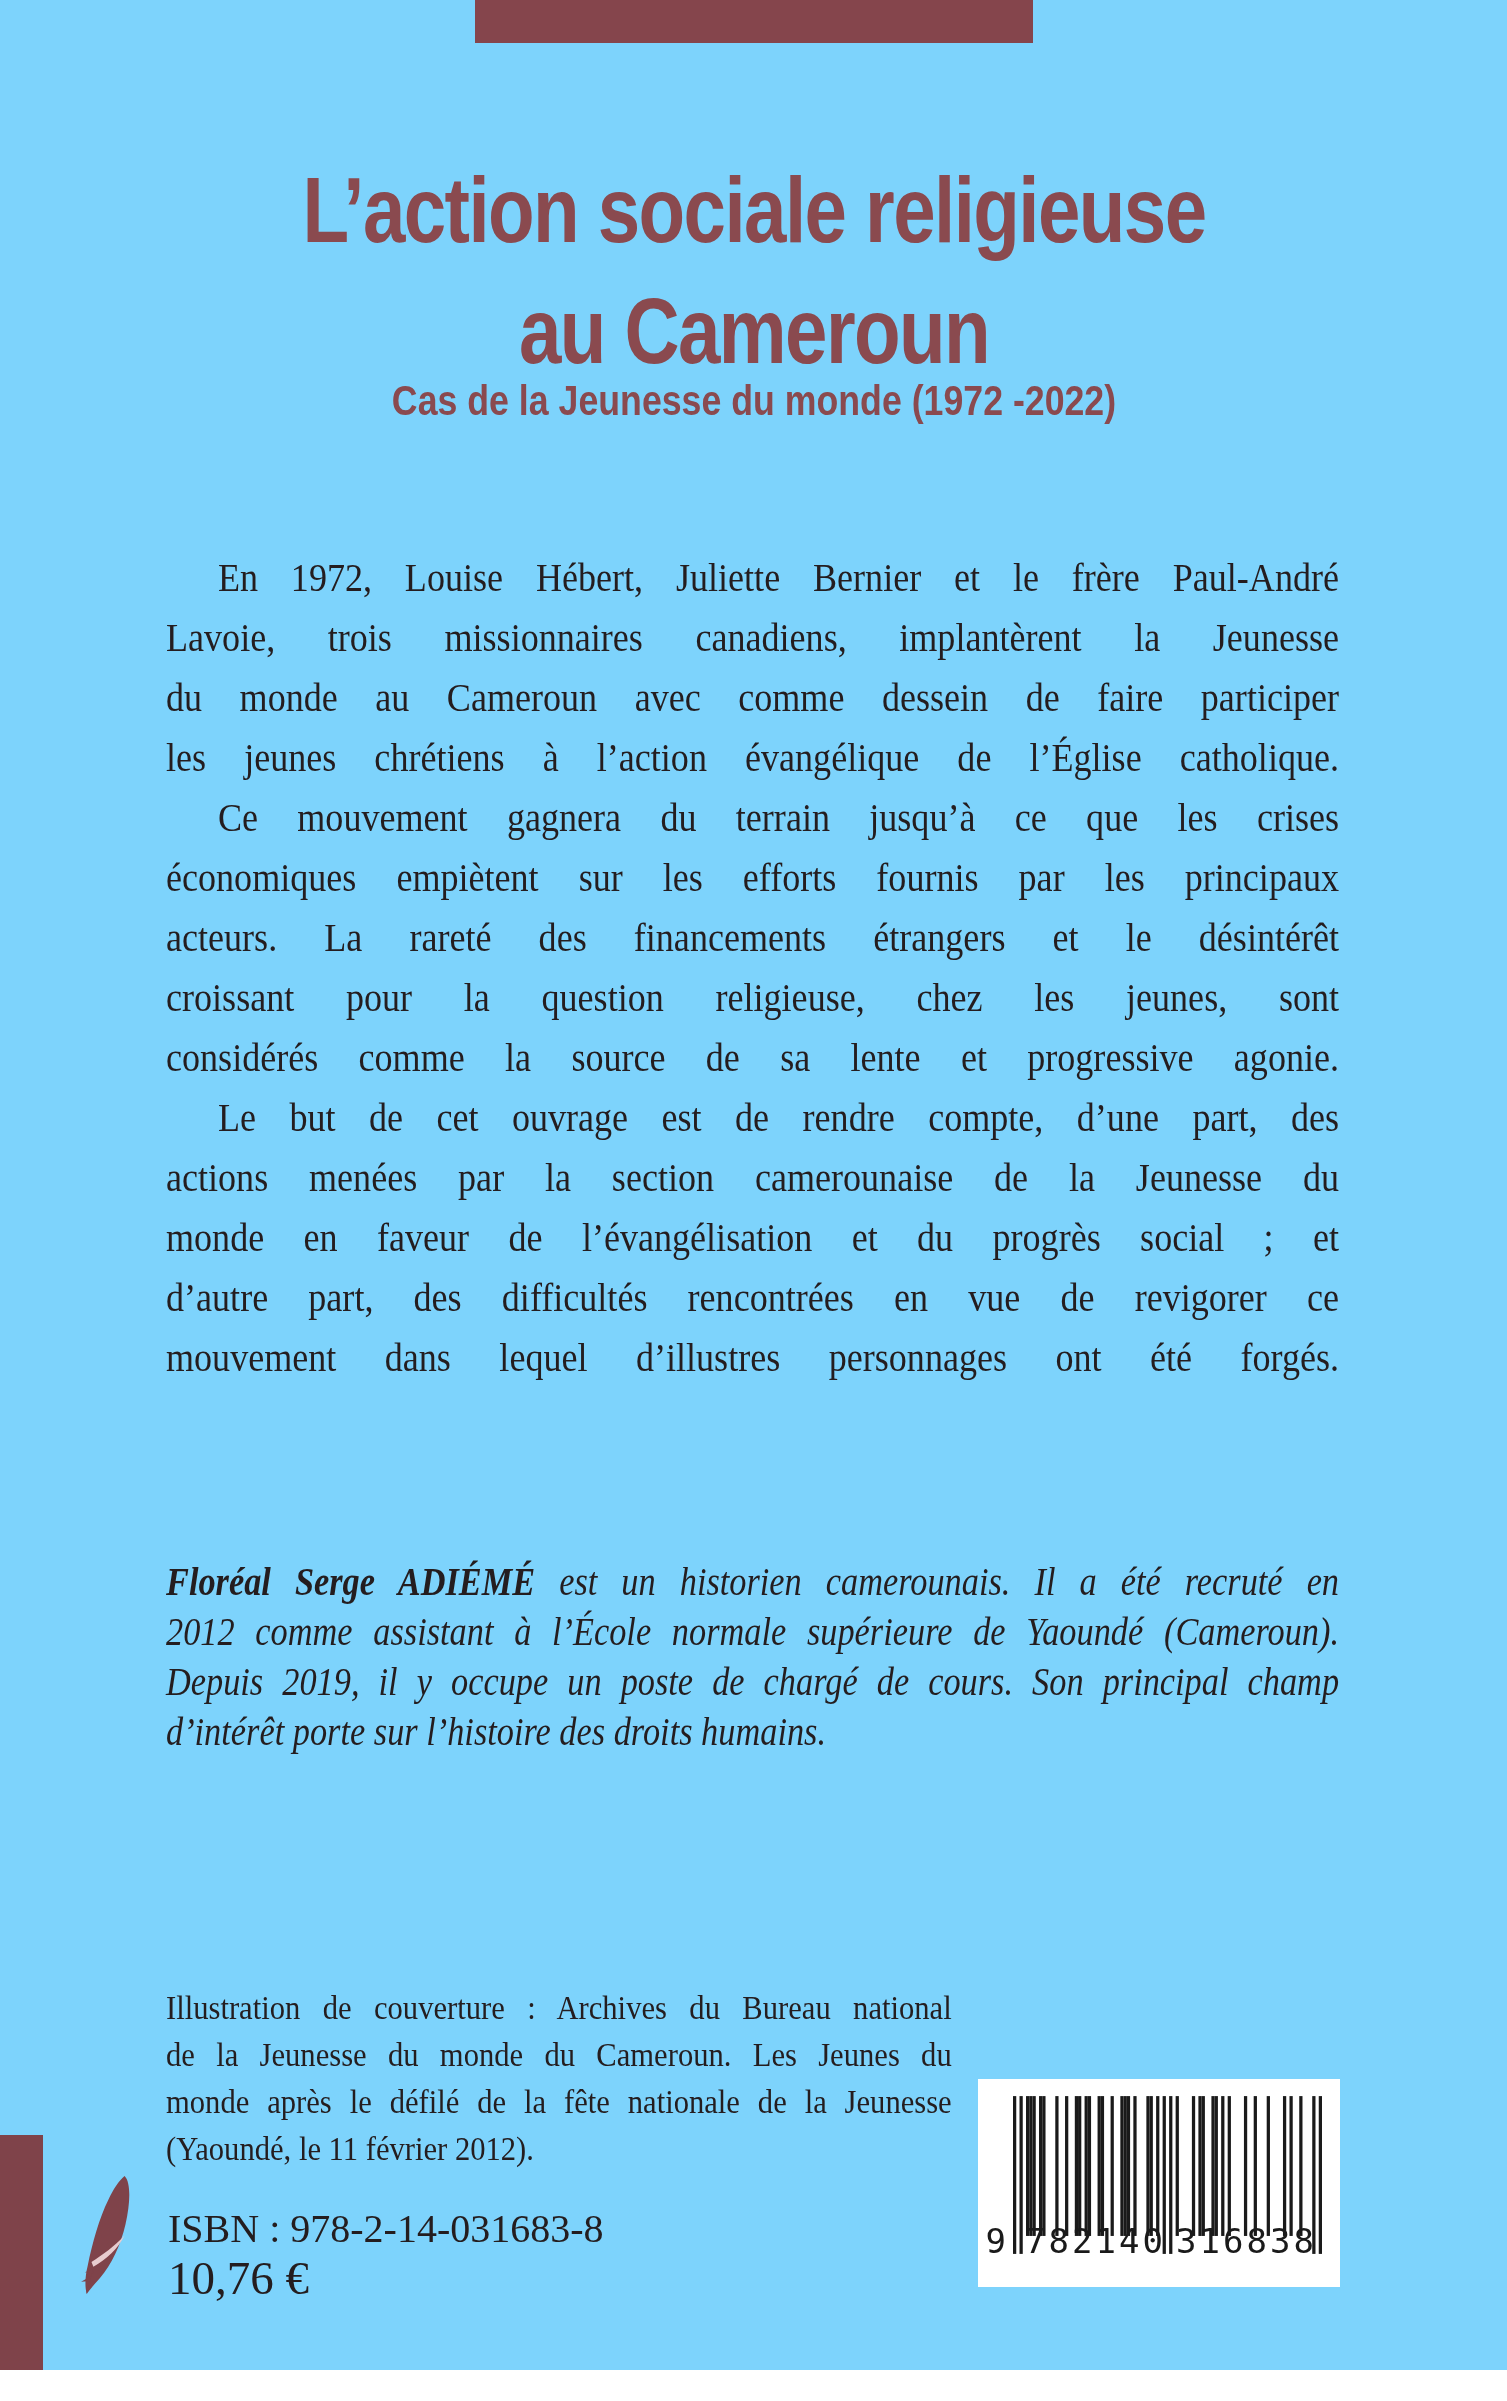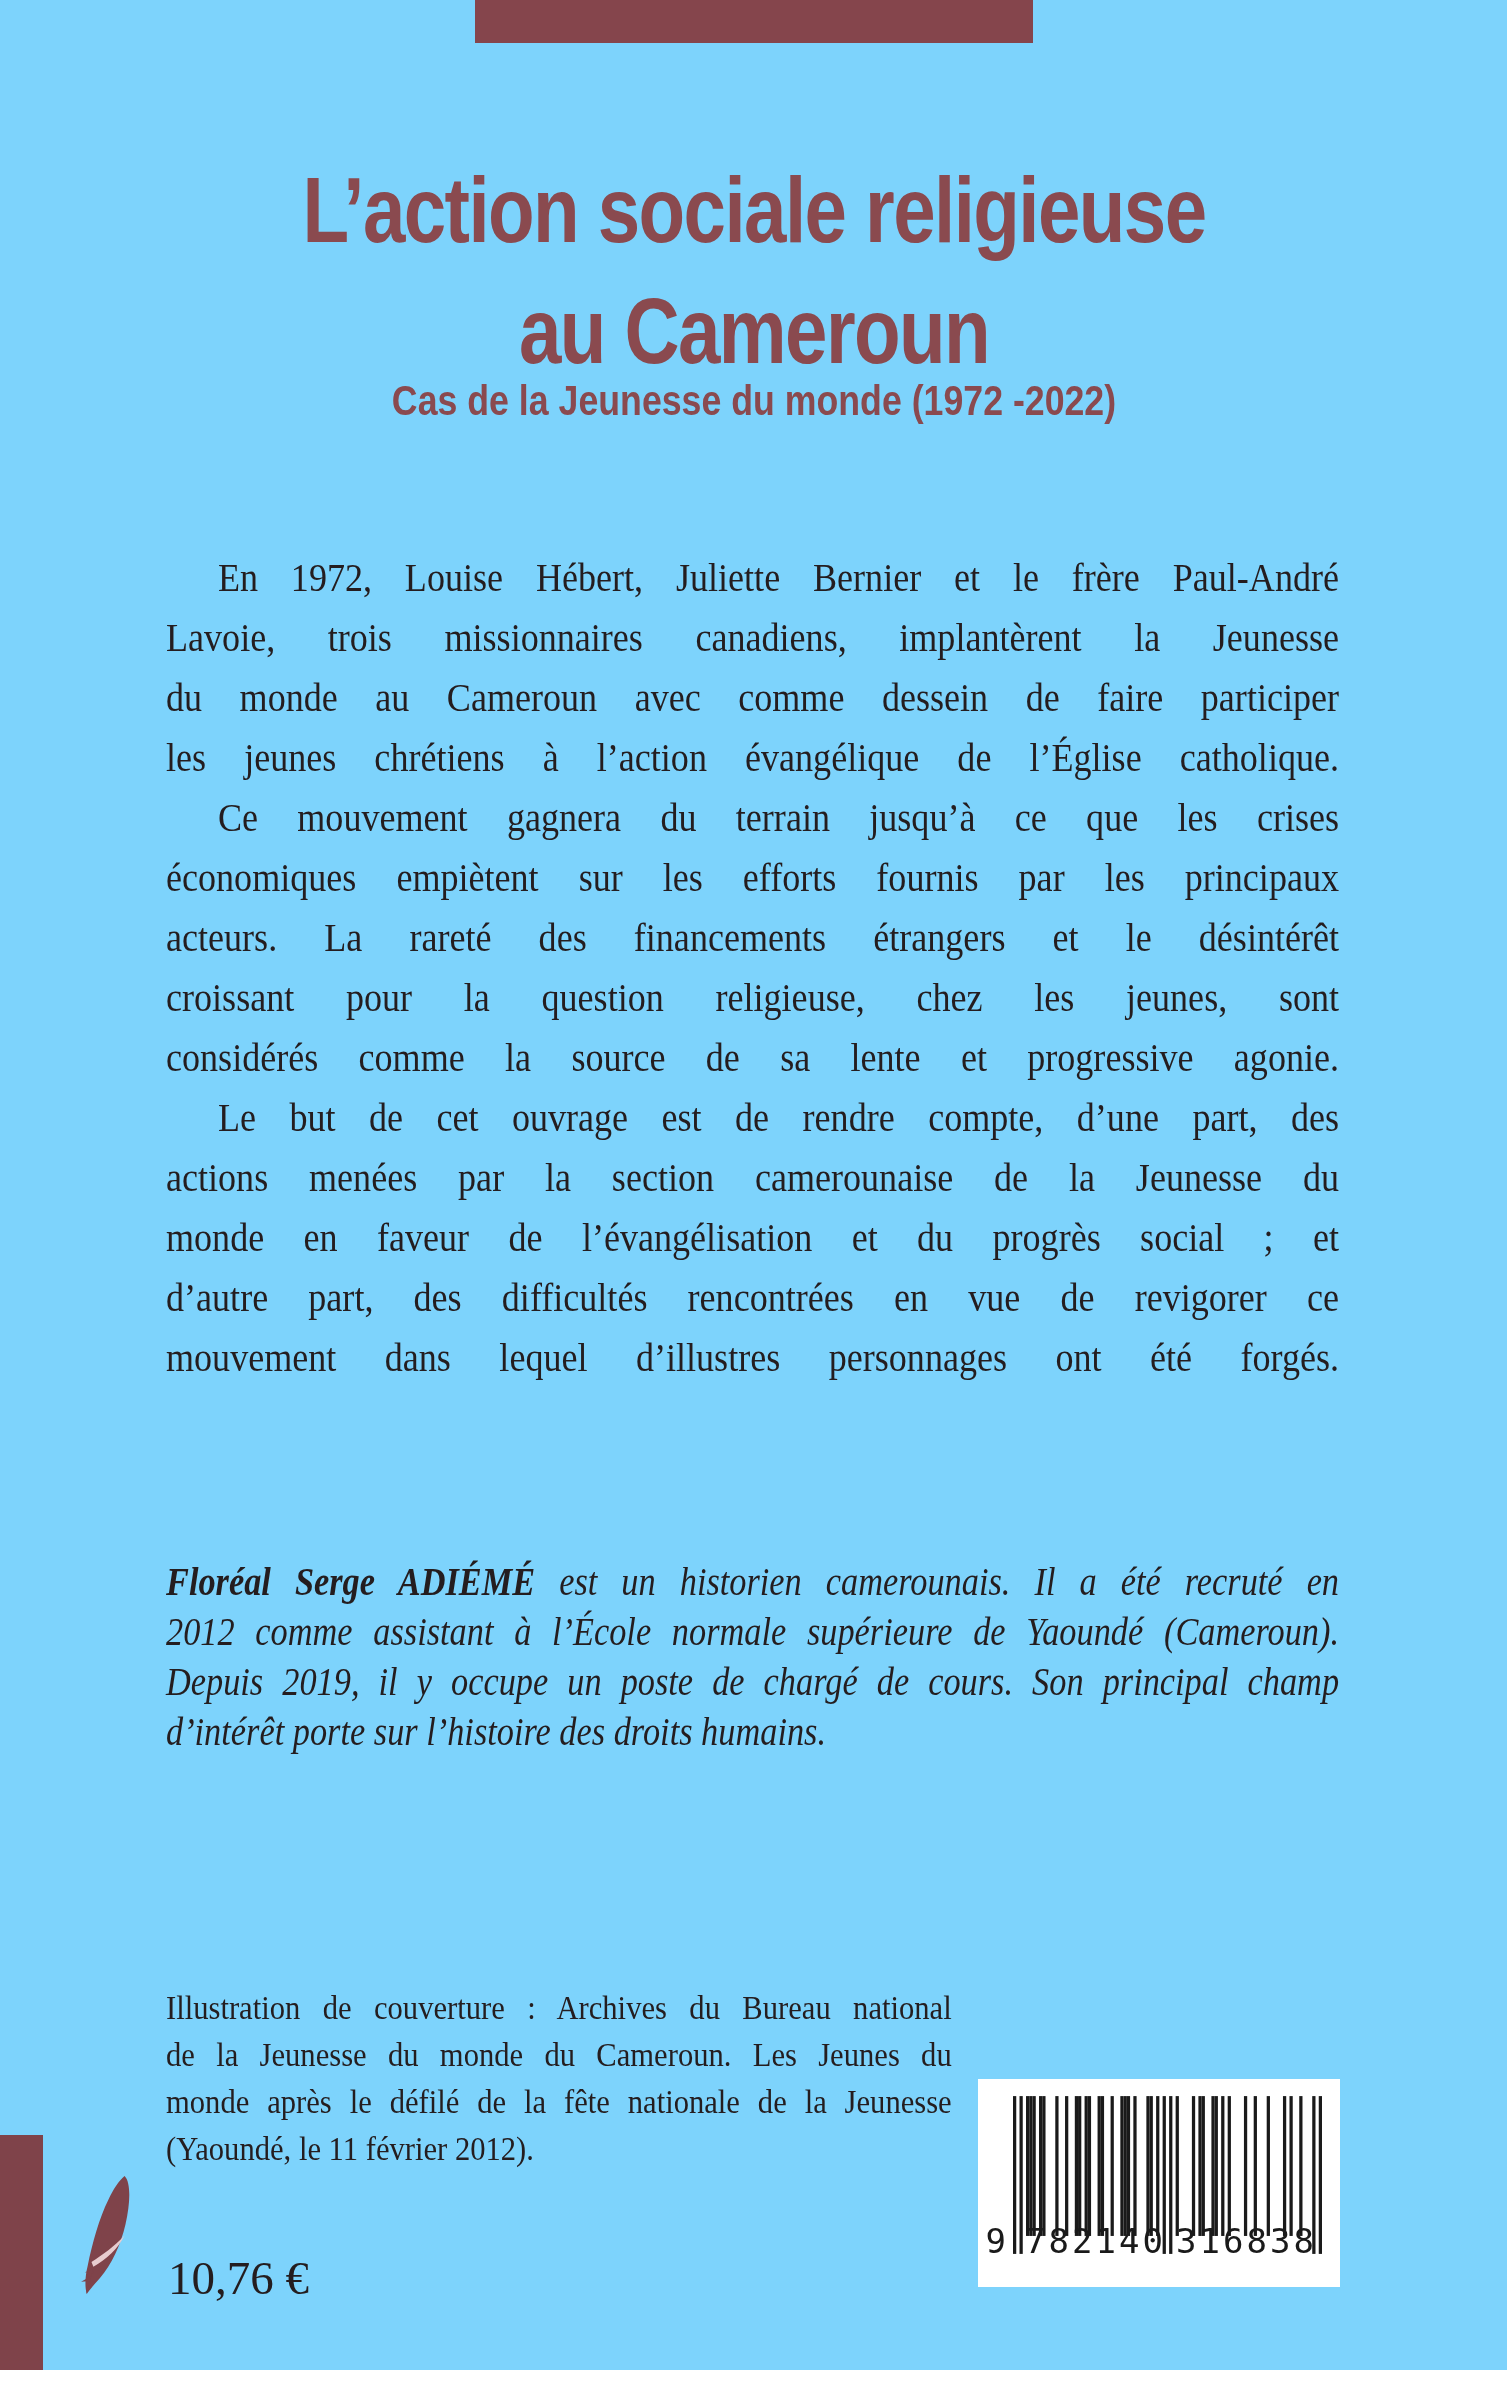--- a/index.html
+++ b/index.html
@@ -148,20 +148,21 @@
       C13,72 20,46 30,26
       C35,15 41,6 47,1 Z"></path>
     <path fill="#e8cccf" d="M12,92
       C24,84 36,76 47,64
       C40,78 28,89 14,97 Z"></path>
     <path fill="#7f434a" d="M7,126 C6,118 6,110 9,100 L13,103 C10,111 8,118 7,126 Z"></path>
     <path fill="#7f434a" d="M10,108 L1,113 L11,112 Z"></path>
     <path fill="#7f434a" d="M13,100 L5,103 L14,104 Z"></path>
   </svg>
 
+  <div class="isbn">ISBN : 978-2-14-031683-8</div>
   <div class="price">10,76 €</div>
 
   <div class="barcode-box">
     <svg class="barcode-bars" id="barcode-svg" width="309" height="158" xmlns="http://www.w3.org/2000/svg" viewBox="0 0 327 167">
         <rect x="0.00" y="0" width="3.44" height="167" fill="#1a1a1a"></rect>
         <rect x="6.88" y="0" width="3.44" height="167" fill="#1a1a1a"></rect>
         <rect x="13.77" y="0" width="3.44" height="148" fill="#1a1a1a"></rect>
         <rect x="17.21" y="0" width="3.44" height="148" fill="#1a1a1a"></rect>
         <rect x="20.65" y="0" width="3.44" height="148" fill="#1a1a1a"></rect>
         <rect x="27.54" y="0" width="3.44" height="148" fill="#1a1a1a"></rect>

